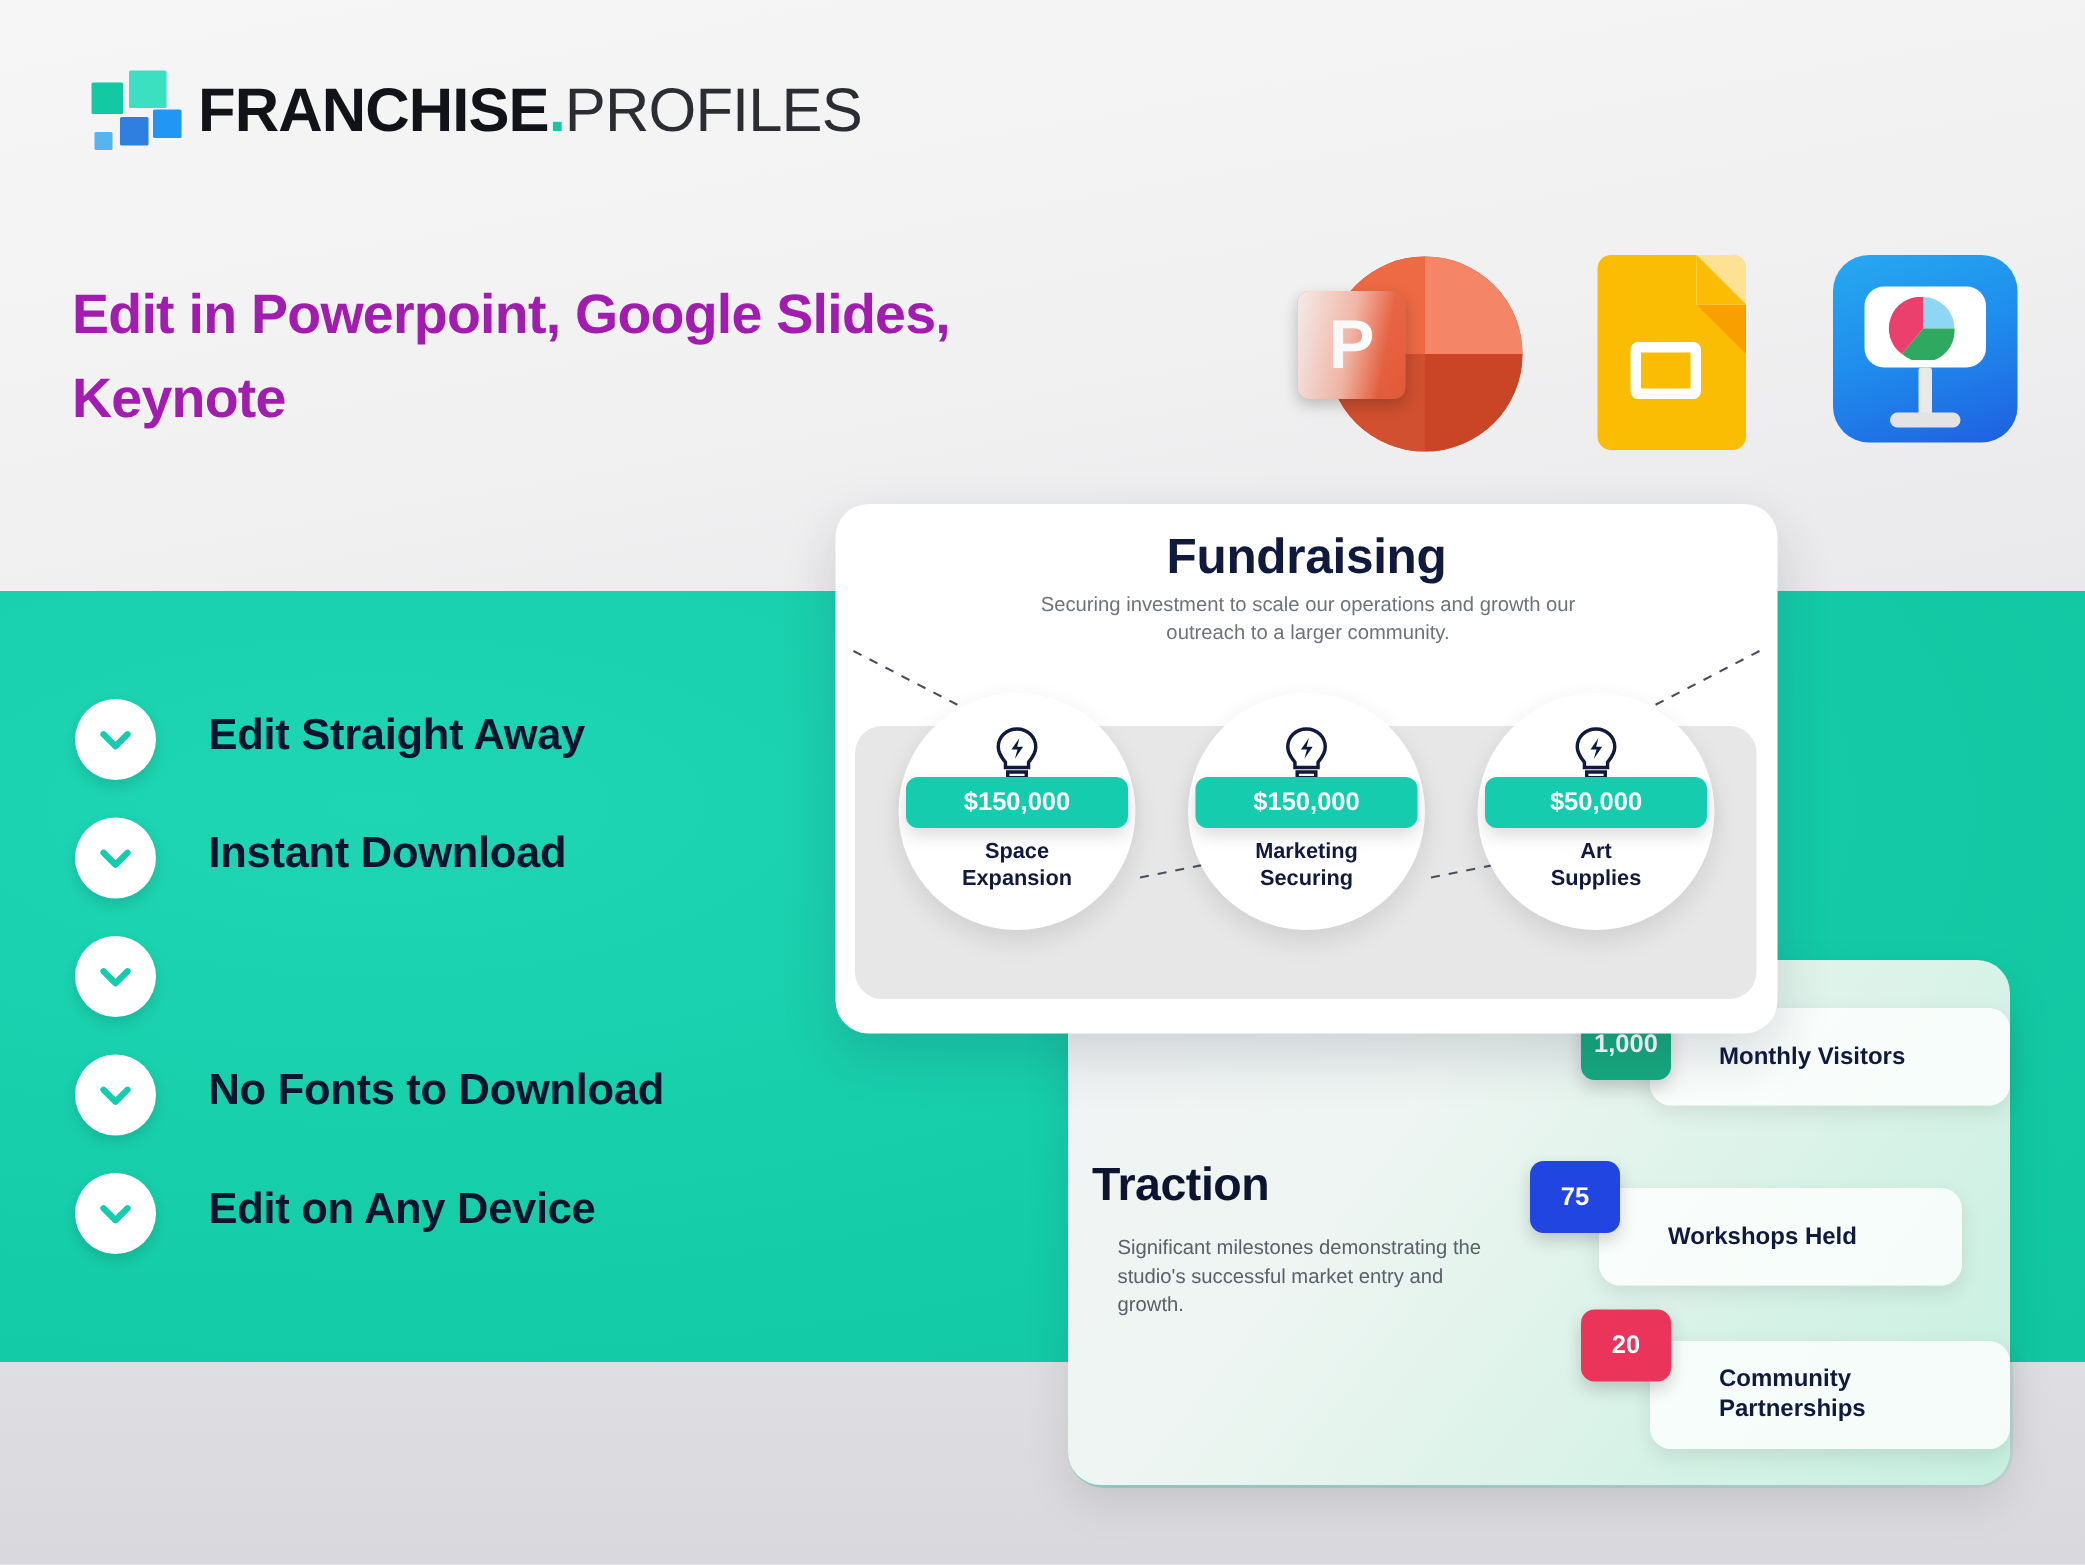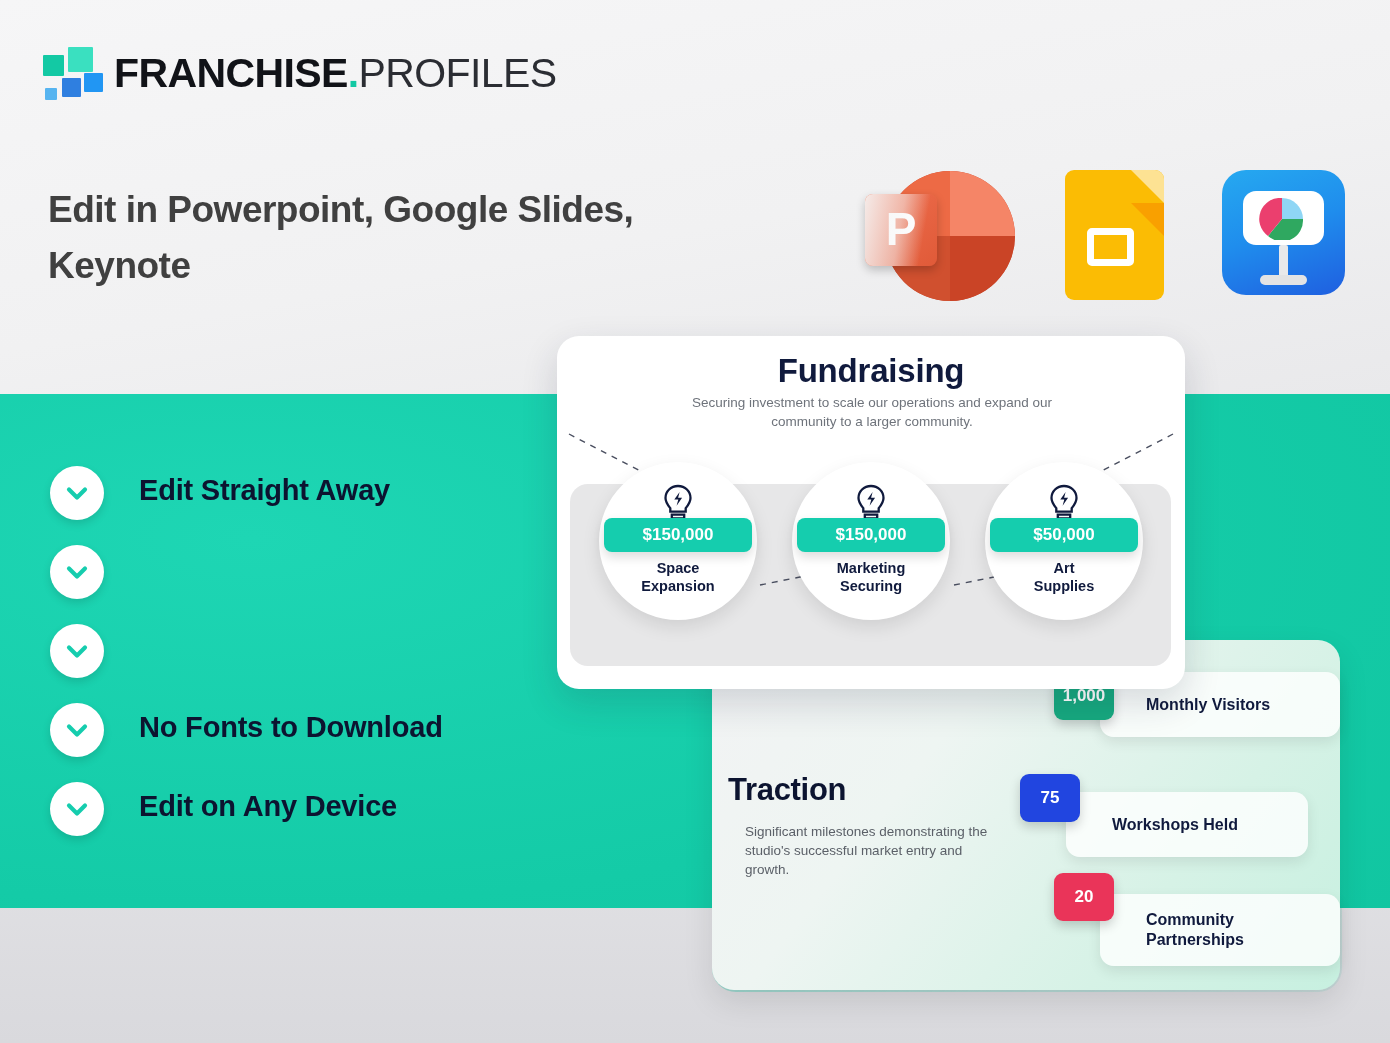--- a/index.html
+++ b/index.html
@@ -14,21 +14,21 @@
     background: linear-gradient(180deg, #f7f7f8 0%, #f2f2f3 35%, #eaeaec 60%, #d9d9dd 100%);
   }
 
   
   .top-band {
     position: absolute; left: 0; top: 0; width: 1390px; height: 394px;
     background: linear-gradient(170deg, #f6f6f7 0%, #f1f1f2 55%, #e9e9eb 100%);
   }
 
   
-  .logo { position: absolute; left: 43px; top: 44px; width: 490px; height: 58px; }
+  .logo { position: absolute; left: 61px; top: 44px; width: 490px; height: 58px; }
   .logo-mark { position: absolute; left: 0; top: 3px; width: 62px; height: 52px; }
   .sq { position: absolute; border-radius: 1px; }
   .sq.s1 { left: 0px;  top: 8px;  width: 21px; height: 21px; background: #13c9a4; }
   .sq.s2 { left: 25px; top: 0px;  width: 25px; height: 25px; background: #3ae0c0; }
   .sq.s3 { left: 41px; top: 26px; width: 19px; height: 19px; background: #2196f3; }
   .sq.s4 { left: 19px; top: 31px; width: 19px; height: 19px; background: #2f7fe0; }
   .sq.s5 { left: 2px;  top: 41px; width: 12px; height: 12px; background: #56b4f0; }
 
   .logo-word {
     position: absolute; left: 71px; top: 0px;
@@ -36,21 +36,21 @@
     line-height: 58px;
   }
   .logo-word .bold { font-weight: bold; color: #111318; }
   .logo-word .dot  { font-weight: bold; color: #13c9a4; }
   .logo-word .thin { font-weight: normal; color: #2b2d33; }
 
   
   .headline {
     position: absolute; left: 48px; top: 182px; width: 700px;
     font-size: 37px; font-weight: bold; line-height: 56px;
-    color: #404040; letter-spacing: -0.5px;
+    color: #a21caf; letter-spacing: -0.5px;
   }
 
   
   .app-icons { position: absolute; left: 865px; top: 170px; width: 480px; height: 135px; }
 
   .icon-ppt { position: absolute; left: 0px; top: 0px; width: 135px; height: 132px; }
   .ppt-circle {
     position: absolute; left: 20px; top: 1px; width: 130px; height: 130px;
     border-radius: 50%; overflow: hidden;
     background: #c8442a;
@@ -295,20 +295,21 @@
     </span>
     <span class="feature-label">Edit Straight Away</span>
   </div>
 
   <div class="feature-row">
     <span class="chev-badge">
       <svg width="28" height="28" viewBox="0 0 28 28">
           <path d="M6 10.5 L14 18.5 L22 10.5" fill="none" stroke="#15cdae" stroke-width="4.2" stroke-linecap="round" stroke-linejoin="round"></path>
         </svg>
     </span>
+    <span class="feature-label">Instant Download</span>
   </div>
 
   <div class="feature-row">
     <span class="chev-badge">
       <svg width="28" height="28" viewBox="0 0 28 28">
           <path d="M6 10.5 L14 18.5 L22 10.5" fill="none" stroke="#15cdae" stroke-width="4.2" stroke-linecap="round" stroke-linejoin="round"></path>
         </svg>
     </span>
   </div>
 
@@ -361,21 +362,21 @@
 Partnerships</span>
   </div>
   <div class="metric-badge" style="background:#ea3459;">
     <span>20</span>
   </div>
 </div>
 
 <div class="fund-card">
 
   <div class="fund-title">Fundraising</div>
-  <div class="fund-sub">Securing investment to scale our operations and expand our community to a larger community.</div>
+  <div class="fund-sub">Securing investment to scale our operations and growth our outreach to a larger community.</div>
 
   <div class="fund-inner"></div>
 
   <svg class="fund-dash" viewBox="0 0 628 353">
     <path d="M12 98 L128 158" fill="none" stroke="#4a4f60" stroke-width="1.4" stroke-dasharray="6 6"></path>
     <path d="M616 98 L500 158" fill="none" stroke="#4a4f60" stroke-width="1.4" stroke-dasharray="6 6"></path>
     <path d="M203 249 L253 239" fill="none" stroke="#4a4f60" stroke-width="1.4" stroke-dasharray="6 6"></path>
     <path d="M397 249 L447 239" fill="none" stroke="#4a4f60" stroke-width="1.4" stroke-dasharray="6 6"></path>
   </svg>
 

